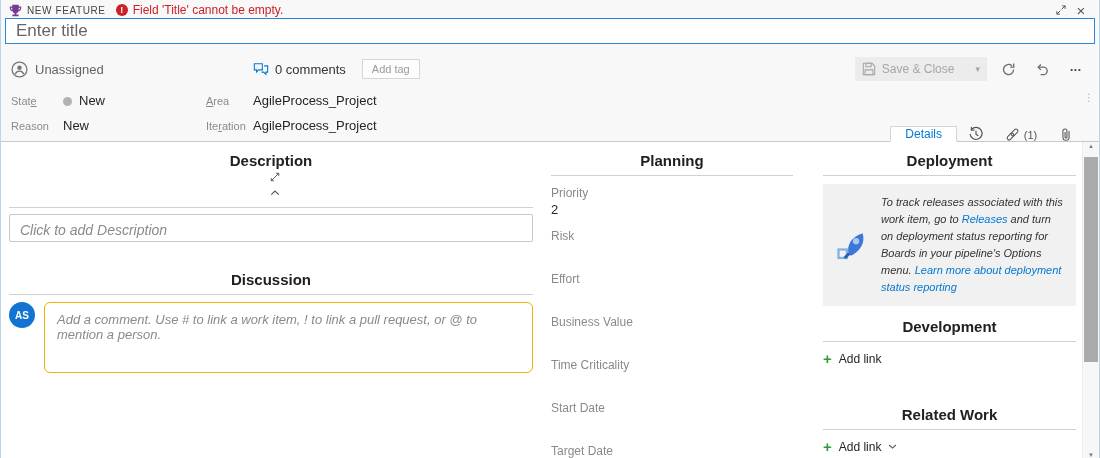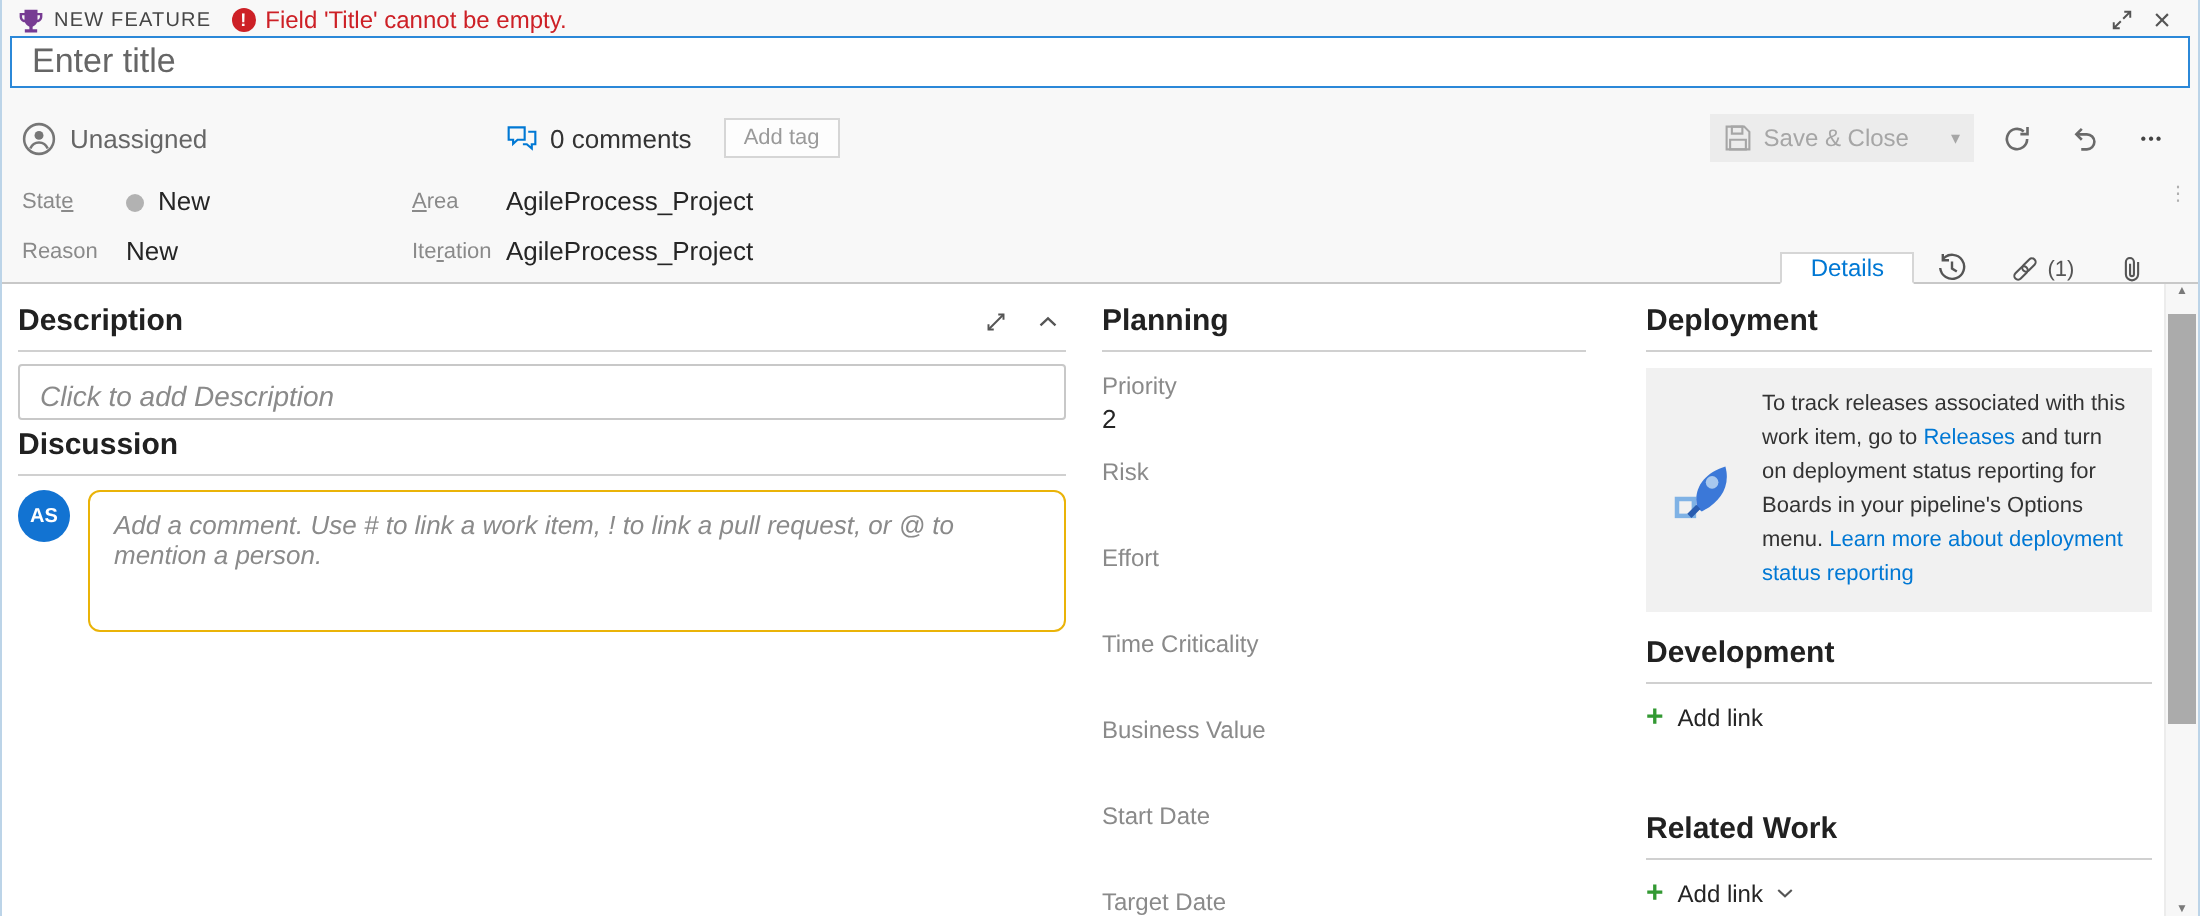--- a/index.html
+++ b/index.html
@@ -52,40 +52,40 @@
   .tab-details { display:flex; align-items:center; padding:0 14px; background:#fff; border:1px solid #d6d6d6;
                  border-bottom:1px solid #fff; color:#0078d4; font-size:12px; cursor:pointer; }
   .tab-ic { width:38px; display:flex; align-items:center; justify-content:center; gap:4px; color:#555; font-size:11px; cursor:pointer; }
   .tab-ic.w { width:52px; }
 
   
   .content { display:flex; height:326px; background:#fff; }
   .colL { flex:0 0 542px; padding:10px 10px 0 8px; }
   .colM { flex:0 0 272px; padding:10px 22px 0 8px; }
   .colR { flex:1; padding:10px 6px 0 8px; }
-  .sec-h { display:flex; align-items:center; font-size:15px; font-weight:700; color:#212121; }
+  .sec-h { display:flex; align-items:center; font-size:15px; font-weight:700; color:#212121;flex-direction:column; }
   .sec-h .sp { flex:1; }
   .sec-hr { border:0; border-top:1px solid #d0d0d0; margin-top:6px; }
   .ibtn { width:18px; height:16px; display:inline-flex; align-items:center; justify-content:center; cursor:pointer; margin-left:8px; }
 
   .desc-box { margin-top:6px; height:28px; border:1px solid #c8c8c8; border-radius:2px; padding:7px 10px;
               font-style:italic; font-size:14px; color:#8a8a8a; cursor:text; background:#fff; }
-  .disc { margin-top:4px; }
+  .disc { margin-top:29px; }
   .disc-row { display:flex; margin-top:7px; }
   .avatar { width:26px; height:26px; border-radius:50%; background:#1273d2; color:#fff; font-size:10px; font-weight:bold;
             display:flex; align-items:center; justify-content:center; flex:none; }
   .cmt-box { flex:1; margin-left:9px; height:71px; border:1px solid #eab308; border-radius:6px; padding:9px 12px;
              font-style:italic; font-size:13px; color:#8a8a8a; cursor:text; background:#fff; }
 
   .pfield { margin-top:6px; }
   .pfield + .pfield { margin-top:6px; }
   .pf-label { font-size:12px; color:#8a8a8a; padding-top:4px; }
   .pf-value { font-size:13px; color:#252525; min-height:17px; margin-top:2px; cursor:pointer; }
 
-  .dep-box { margin-top:8px; background:#f1f1f1; padding:10px 10px 10px 8px; display:flex; gap:8px; }
+  .dep-box { margin-top:8px; background:#f1f1f1; padding:10px 10px 10px 8px; display:flex; gap:8px;font-style:italic; }
   .dep-ic { flex:0 0 42px; display:flex; align-items:center; justify-content:center; }
   .dep-tx { font-size:11px; line-height:1.55; color:#333; }
   a.lnk { color:#0078d4; text-decoration:none; cursor:pointer; }
   .sec { margin-top:12px; }
   .addlink { display:flex; align-items:center; gap:7px; margin-top:9px; font-size:12px; color:#252525; cursor:pointer; }
   .plus { color:#339933; font-size:15px; font-weight:bold; line-height:1; }
   .chev { font-size:9px; color:#555; }
   .relwork { margin-top:40px; }
   .parent-lbl { margin-top:10px; font-size:11px; color:#3b3b3b; }
 
@@ -255,25 +255,25 @@
       </div>
       <div class="pfield">
         <div class="pf-label">Risk</div>
         <div class="pf-value"></div>
       </div>
       <div class="pfield">
         <div class="pf-label">Effort</div>
         <div class="pf-value"></div>
       </div>
       <div class="pfield">
+        <div class="pf-label">Business Value</div>
+        <div class="pf-value"></div>
+      </div>
+      <div class="pfield">
         <div class="pf-label">Time Criticality</div>
-        <div class="pf-value"></div>
-      </div>
-      <div class="pfield">
-        <div class="pf-label">Business Value</div>
         <div class="pf-value"></div>
       </div>
       <div class="pfield">
         <div class="pf-label">Start Date</div>
         <div class="pf-value"></div>
       </div>
       <div class="pfield">
         <div class="pf-label">Target Date</div>
         <div class="pf-value"></div>
       </div>

